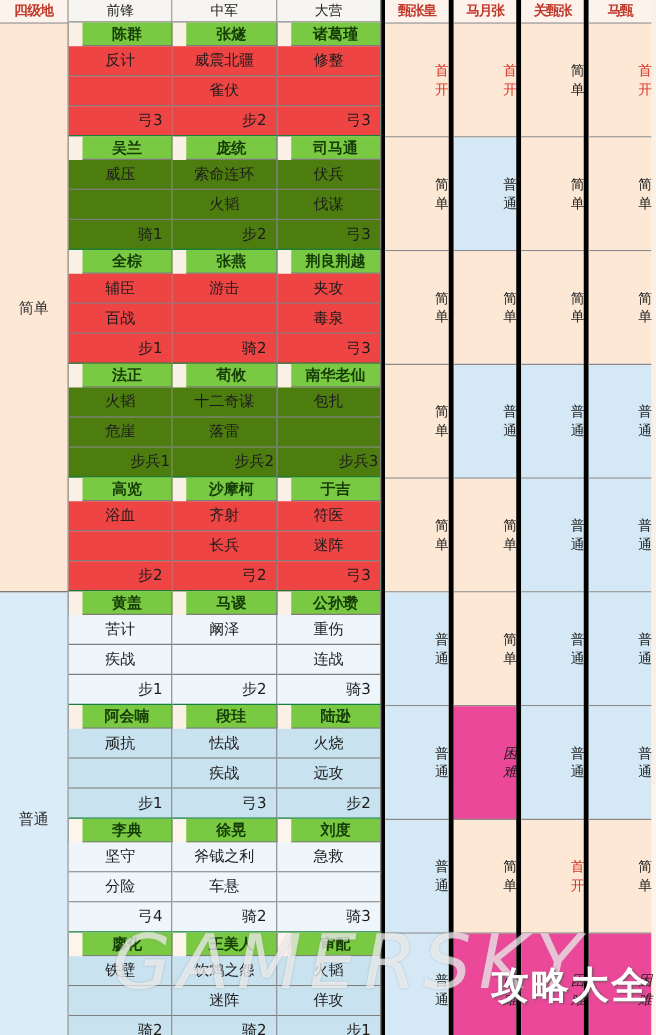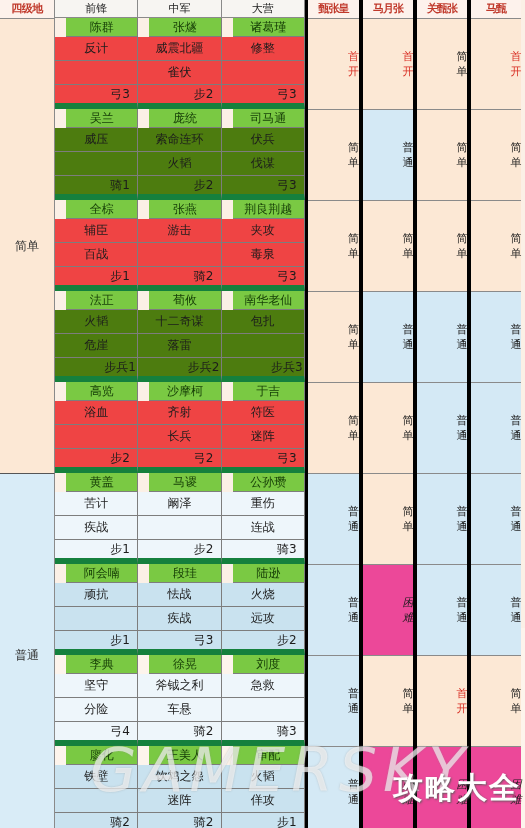--- a/index.html
+++ b/index.html
@@ -38,24 +38,24 @@
   .grp{}
   .r{display:flex;box-sizing:border-box;}
   .r > div{
     flex:1;text-align:center;font-size:12px;
     border-right:1px solid #7d7d7d;
     border-bottom:1px solid #7d7d7d;
     box-sizing:border-box;color:#1c1c1c;
     white-space:nowrap;overflow:hidden;
     display:flex;align-items:center;justify-content:center;
   }
-  .r.name > div{background:#7ac943;font-weight:normal;color:#153d06;margin-left:11px;}
+  .r.name > div{background:#7ac943;font-weight:bold;color:#153d06;margin-left:11px;}
   .tall24{height:24px;}
   .tall19{height:19px;}
-  .grpEnd > div{border-bottom:6px solid #15803d;padding-left:48px;}
+  .grpEnd > div{border-bottom:1px solid #15803d;padding-left:48px;}
 
   
   .tA > div{background:#ef4444;}   
   .tB > div{background:#4d7c0f;}   
   .tC > div{background:#eef6fb;}   
   .tD > div{background:#c9e2ef;}   
 
   
   .rights{display:flex;flex-direction:row;}
   .rcol{width:54px;flex:0 0 54px;border-left:4px solid #000;box-sizing:border-box;}

